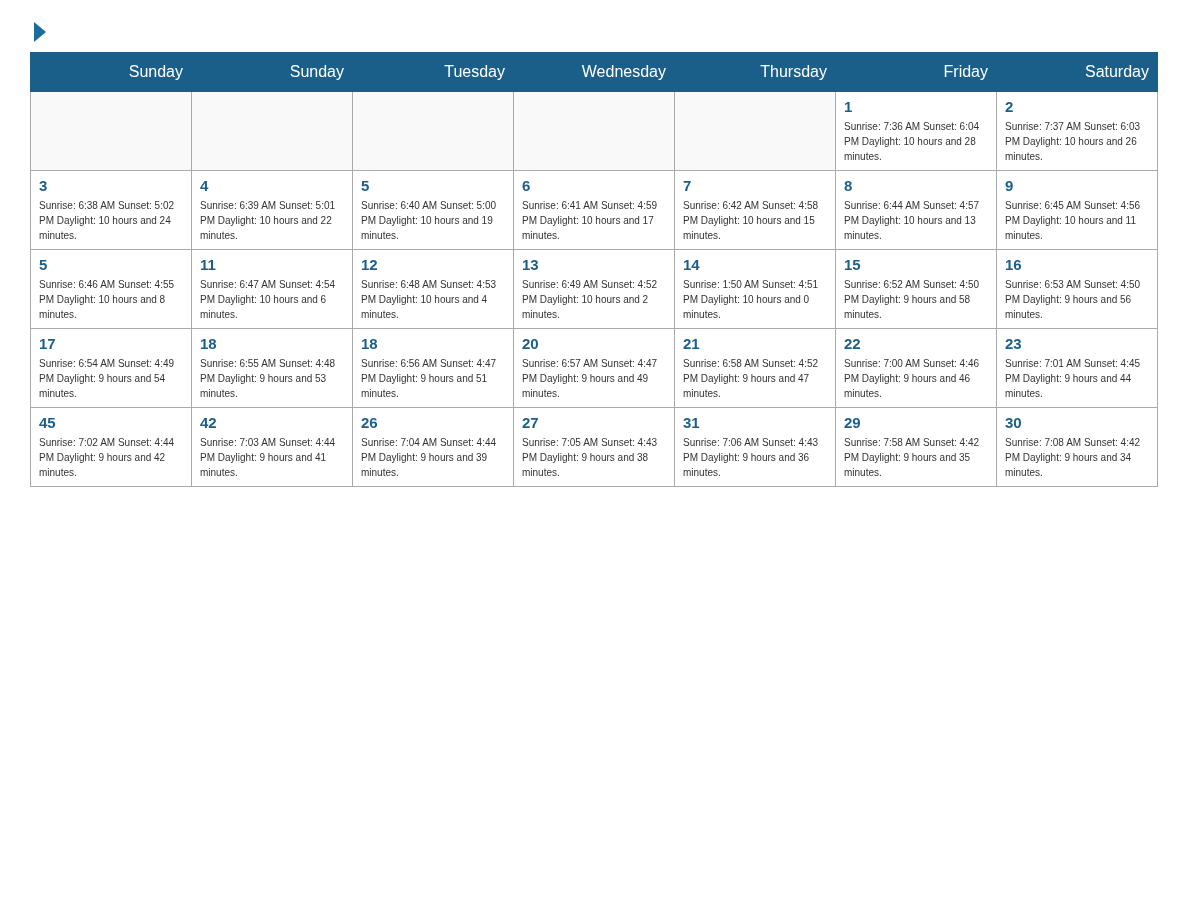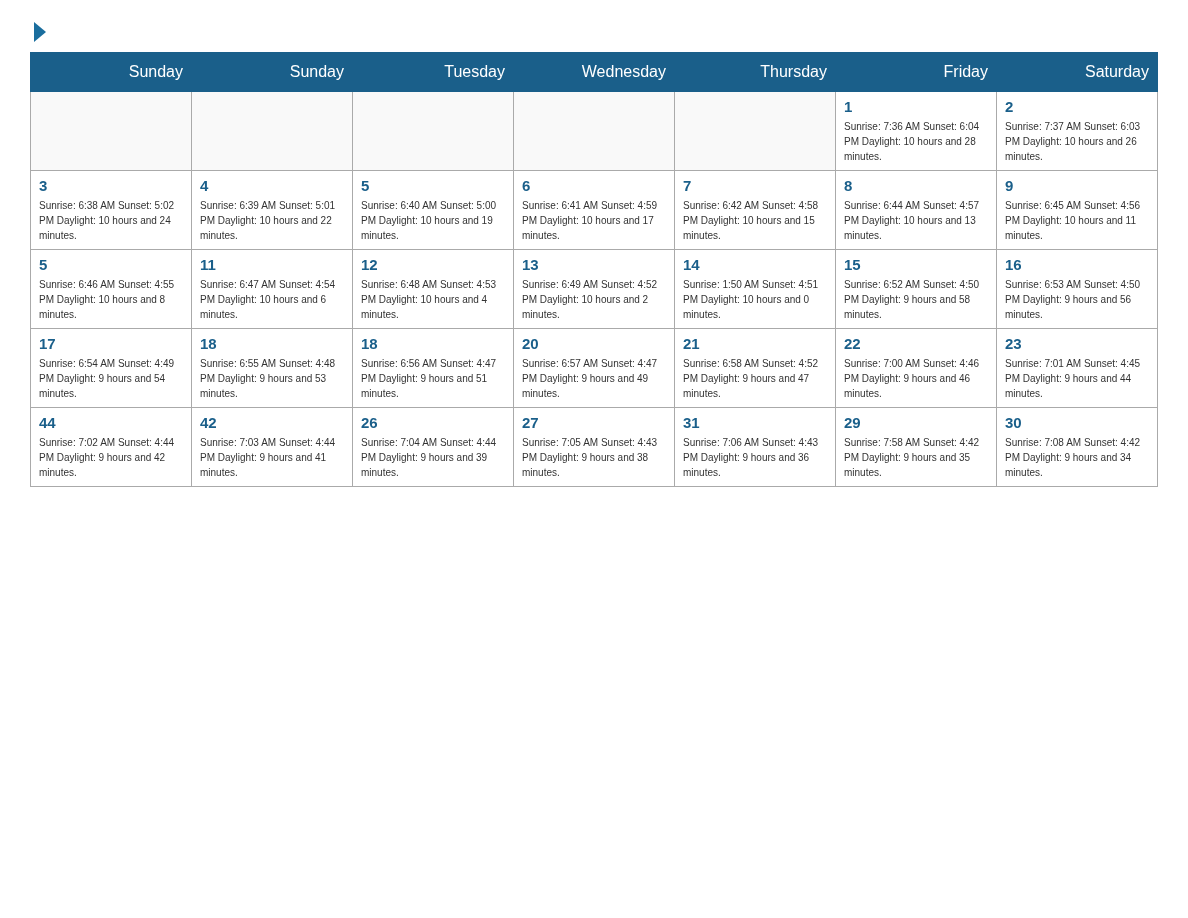--- a/index.html
+++ b/index.html
@@ -277,21 +277,21 @@
         </td>
         <td>
           <span class="day-number">23</span>
           <div class="day-info">Sunrise: 7:01 AM
 Sunset: 4:45 PM
 Daylight: 9 hours and 44 minutes.</div>
         </td>
       </tr>
       <tr>
         <td>
-          <span class="day-number">44</span>
+          <span class="day-number">45</span>
           <div class="day-info">Sunrise: 7:02 AM
 Sunset: 4:44 PM
 Daylight: 9 hours and 42 minutes.</div>
         </td>
         <td>
           <span class="day-number">42</span>
           <div class="day-info">Sunrise: 7:03 AM
 Sunset: 4:44 PM
 Daylight: 9 hours and 41 minutes.</div>
         </td>

